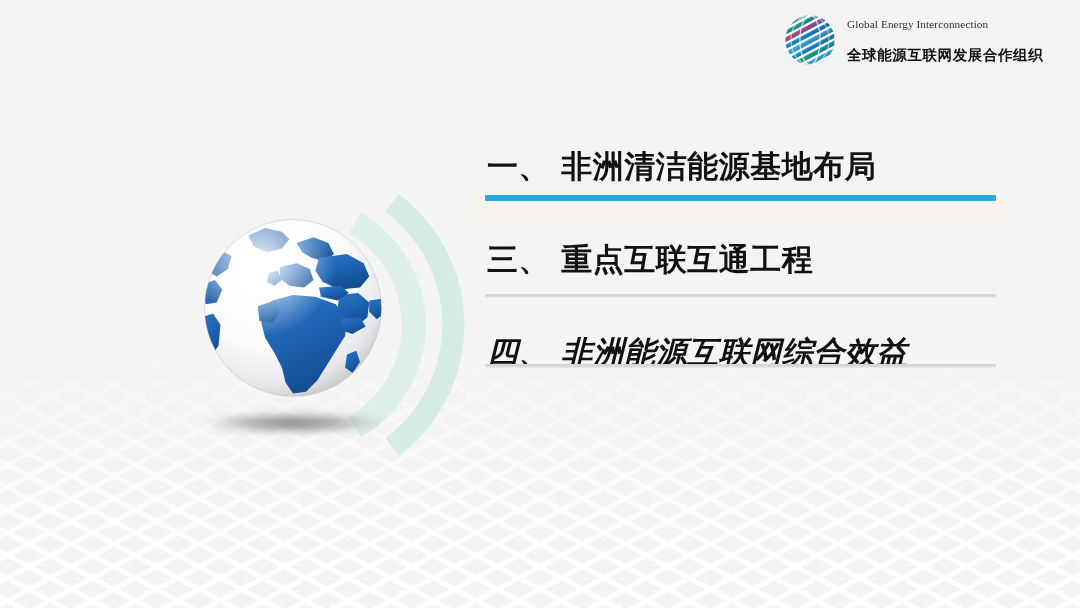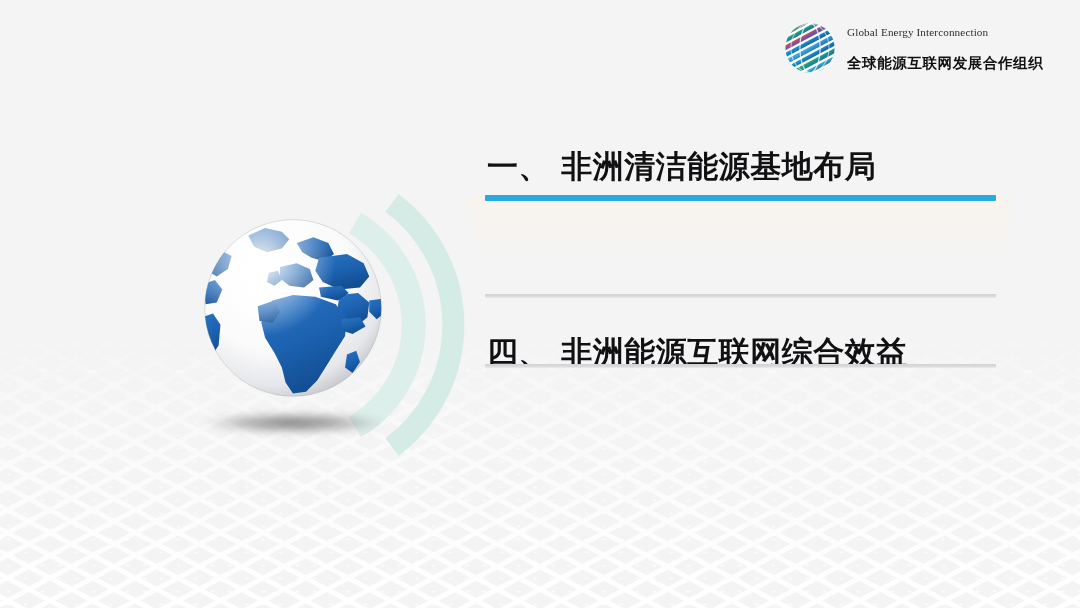--- a/index.html
+++ b/index.html
@@ -82,21 +82,21 @@
     left: 470px; top: 196px;
     width: 540px; height: 55px;
     background: linear-gradient(to bottom, rgba(250,243,235,0.85), rgba(250,243,235,0));
     pointer-events: none;
   }
 
   
   .logo-block {
     position: absolute;
     left: 782px;
-    top: 20px;
+    top: 12px;
     display: flex;
     align-items: center;
     gap: 9px;
   }
   .logo-globe {
     width: 56px;
     height: 56px;
     flex: 0 0 auto;
   }
   .logo-text { line-height: 1; }
@@ -157,21 +157,21 @@
   .agenda {
     position: absolute;
     left: 487px;
     top: 138px;
     width: 512px;
   }
   .agenda-item {
     position: relative;
     height: 93px;
   }
-  .agenda-item:last-child { height: 70px; }
+  .agenda-item:last-child { height: 70px; font-style: italic; }
 
   .agenda-label {
     position: absolute;
     left: 0;
     top: 8px;
     font-family: "DejaVu Sans", "Liberation Sans", sans-serif;
     font-weight: bold;
     font-size: 31px;
     line-height: 40px;
     color: #111113;
@@ -332,20 +332,21 @@
 
   <div class="agenda">
 
     <div class="agenda-item">
       <div class="agenda-label">一、 非洲清洁能源基地布局</div>
       <div class="agenda-rule"></div>
     </div>
 
 
     <div class="agenda-item">
+      <div class="agenda-label">三、 重点互联互通工程</div>
       <div class="agenda-rule muted"></div>
     </div>
 
     <div class="agenda-item">
       <div class="agenda-label">四、 非洲能源互联网综合效益</div>
       <div class="agenda-rule muted"></div>
     </div>
 
   </div>
 

